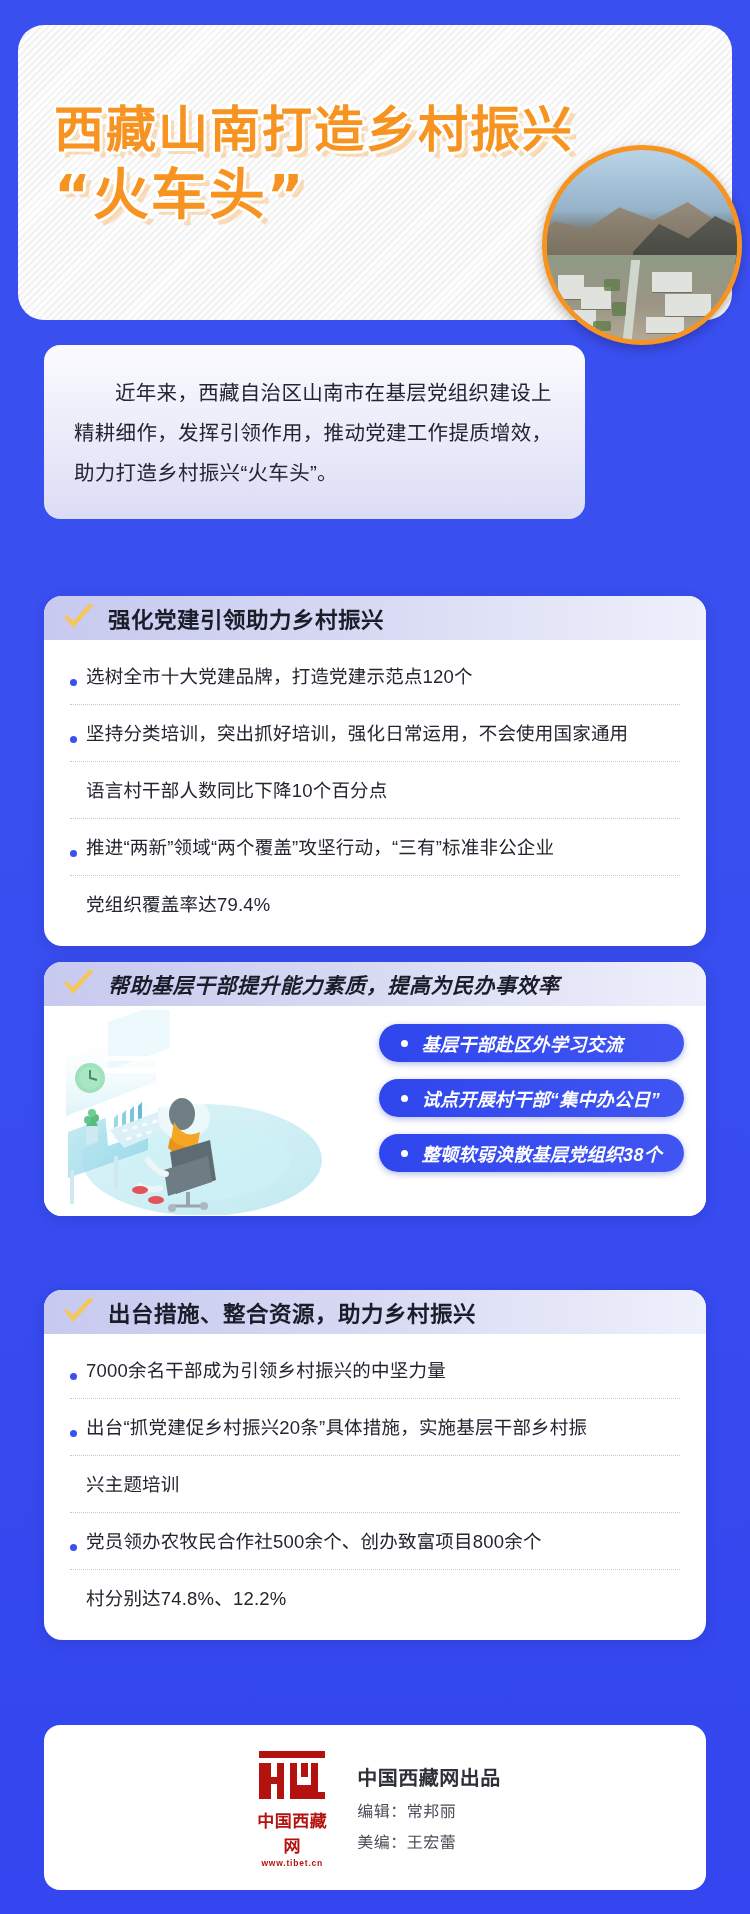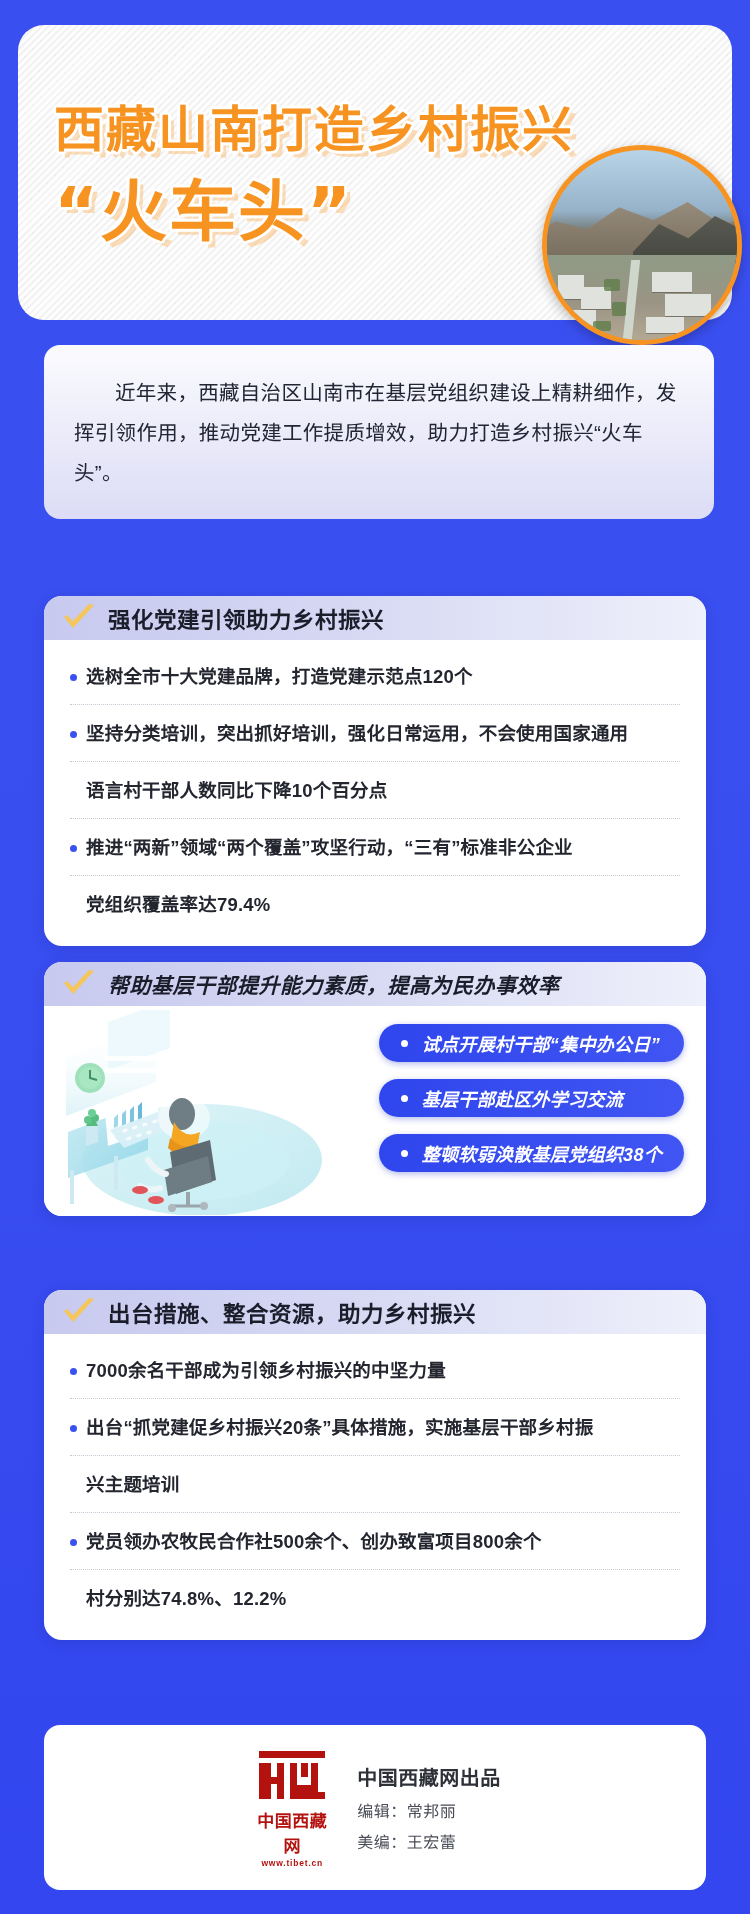--- a/index.html
+++ b/index.html
@@ -50,21 +50,21 @@
     letter-spacing: 2px;
     line-height: 1;
     text-shadow:
        3px 0 0 #ffffff, -3px 0 0 #ffffff,
        0 3px 0 #ffffff, 0 -3px 0 #ffffff,
        2px 2px 0 #ffffff, -2px 2px 0 #ffffff,
        2px -2px 0 #ffffff, -2px -2px 0 #ffffff,
        6px 6px 0 rgba(247,148,33,0.30);
   }
   .hero-line.l1 { font-size: 50px; margin-top: 32px; }
-  .hero-line.l2 { font-size: 67px; margin-top: 24px; }
+  .hero-line.l2 { font-size: 56px; margin-top: 12px; }
 
   .hero-photo {
     position: absolute;
     right: 8px;
     top: 145px;
     width: 200px;
     height: 200px;
     border-radius: 50%;
     border: 5px solid #f79421;
     overflow: hidden;
@@ -94,21 +94,21 @@
   }
   .hero-photo .green {
     position: absolute; background: #5f7d4a; border-radius: 2px; opacity: .8;
   }
 
   
   .intro {
     position: absolute;
     left: 44px;
     top: 345px;
-    width: 670px;
+    width: 541px;
     border-radius: 16px;
     background: linear-gradient(180deg, #fbfbfe 0%, #dcdcf6 100%);
     padding: 28px 30px 26px 30px;
   }
   .intro p {
     font-size: 20.5px;
     line-height: 40px;
     color: #222533;
     text-indent: 2em;
     letter-spacing: .3px;
@@ -140,23 +140,22 @@
     letter-spacing: .5px;
     white-space: nowrap;
   }
 
   .card-body { padding: 8px 26px 14px 26px; }
 
   .bullet-row {
     padding: 16px 0 14px 0;
     border-bottom: 1.5px dotted #c6c8d4;
     display: flex;
-    align-items: flex-start;
+    align-items: center;
     gap: 9px;
-    font-weight: bold;
   }
   .bullet-row:last-child { border-bottom: none; }
   .dot {
     flex: 0 0 auto;
     width: 7px; height: 7px;
     border-radius: 50%;
     background: #3a50f0;
     margin-top: 10px;
   }
   .dot.hidden { visibility: hidden; }
@@ -365,25 +364,25 @@
         <circle cx="152" cy="196" r="4" fill="#aeb8bd"></circle>
         <path d="M96 150 q8 12 18 14" stroke="#eef5f7" stroke-width="6" fill="none" stroke-linecap="round"></path>
         <path d="M88 176 q10 6 20 2" stroke="#eef5f7" stroke-width="6" fill="none" stroke-linecap="round"></path>
         <ellipse cx="88" cy="180" rx="8" ry="4" fill="#e0545a"></ellipse>
         <ellipse cx="104" cy="190" rx="8" ry="4" fill="#e0545a"></ellipse>
       </svg>
 
       <div class="pill-col">
         <div class="pill">
           <span class="pdot"></span>
-          <span class="ptxt">试点开展村干部“集中办公日”</span>
+          <span class="ptxt">基层干部赴区外学习交流</span>
         </div>
         <div class="pill">
           <span class="pdot"></span>
-          <span class="ptxt">基层干部赴区外学习交流</span>
+          <span class="ptxt">试点开展村干部“集中办公日”</span>
         </div>
         <div class="pill">
           <span class="pdot"></span>
           <span class="ptxt">整顿软弱涣散基层党组织38个</span>
         </div>
       </div>
     </div>
   </div>
 
   <div class="card" style="top:1290px;">

